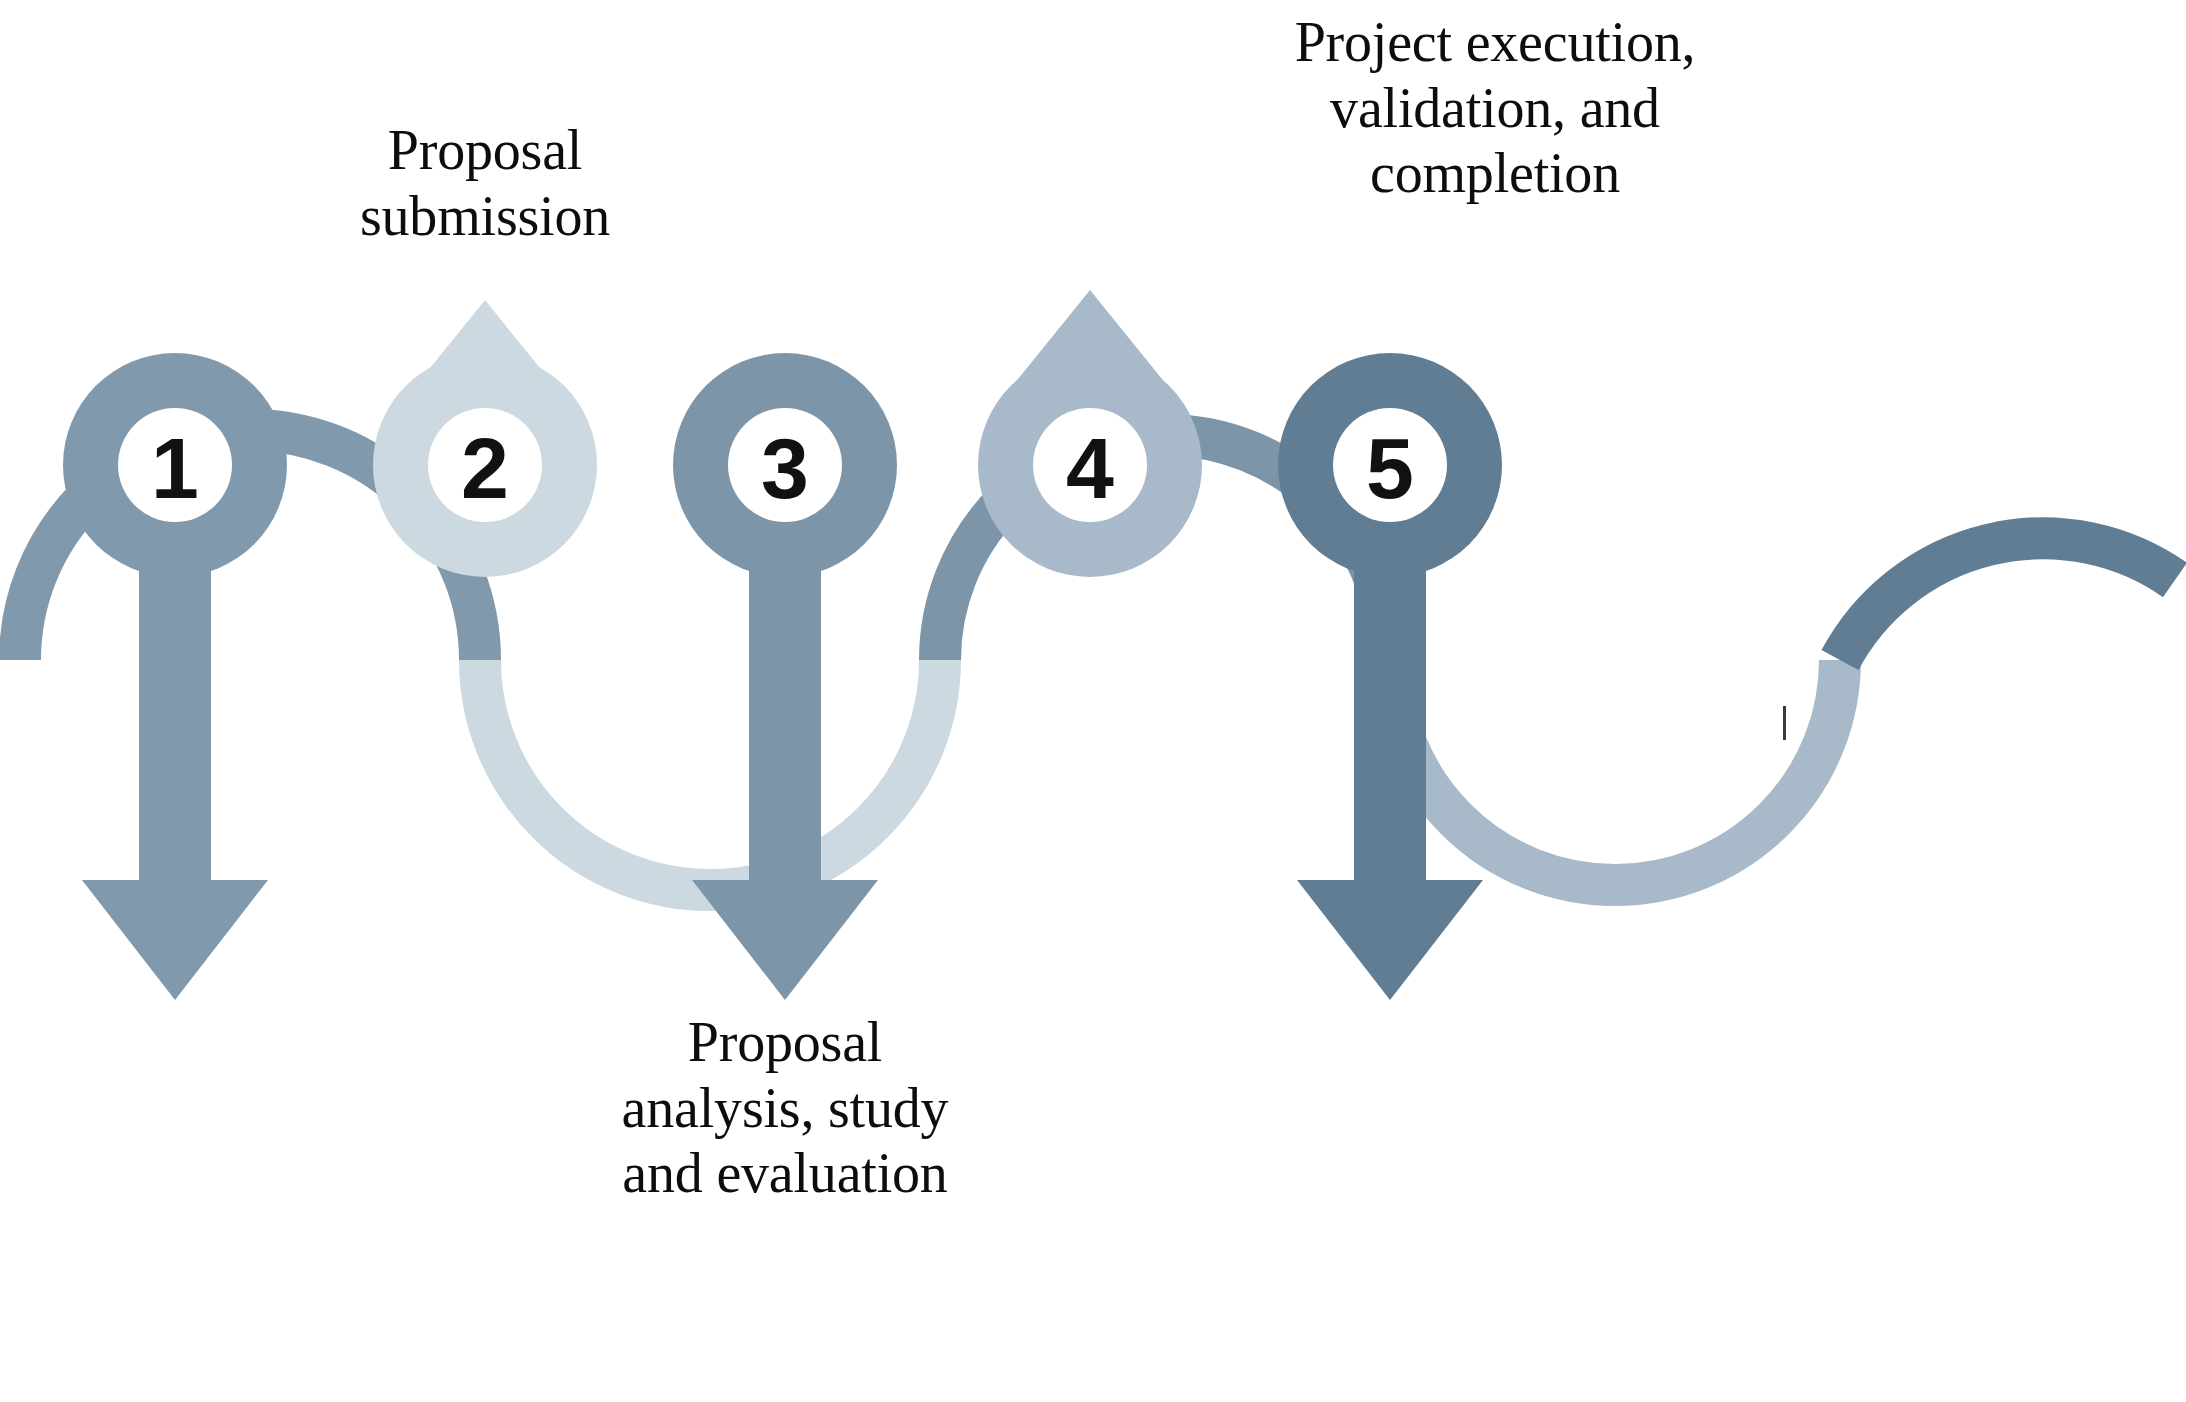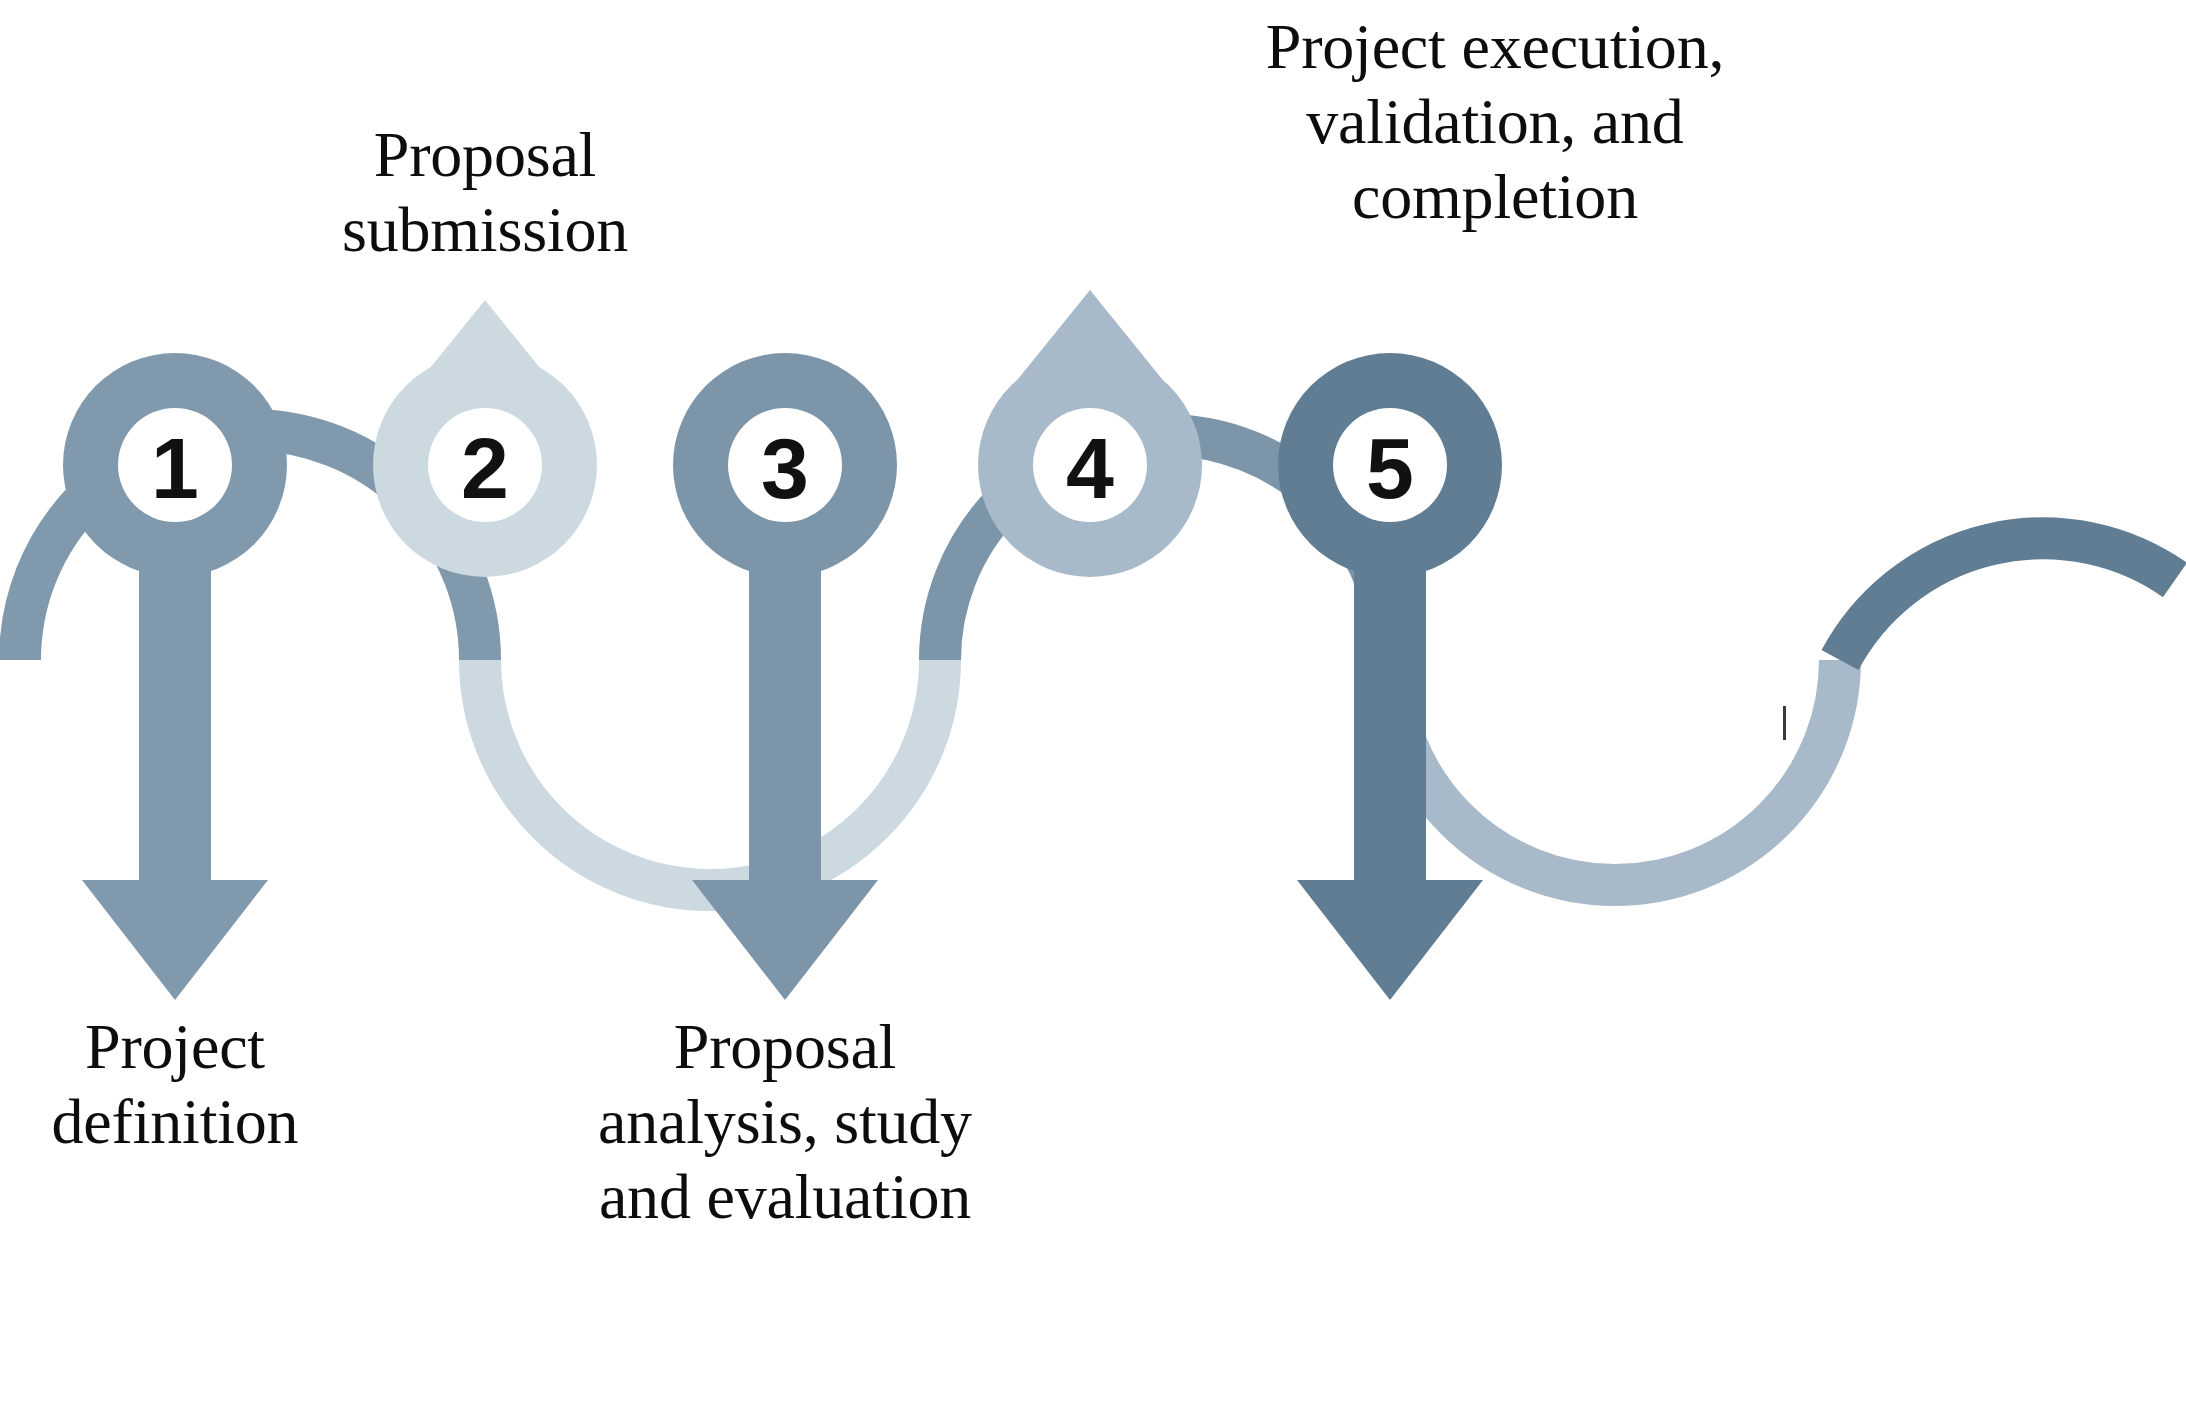--- a/index.html
+++ b/index.html
@@ -5,21 +5,21 @@
   html,body{margin:0;padding:0;background:#ffffff;}
   body{width:2186px;height:1402px;overflow:hidden;
        font-family:"Liberation Serif","DejaVu Serif",serif;}
   #stage{position:relative;width:2186px;height:1402px;background:#fff;}
   svg#art{position:absolute;left:0;top:0;width:2186px;height:1402px;}
   .num{font-family:"Liberation Sans","DejaVu Sans",sans-serif;
        font-weight:bold;font-size:86px;fill:#111111;
        text-anchor:middle;dominant-baseline:central;}
   .lbl{position:absolute;text-align:center;color:#0d0d0d;
        font-family:"Liberation Serif","DejaVu Serif",serif;
-       font-size:64px;line-height:1.17;white-space:pre-line;
+       font-size:56px;line-height:1.17;white-space:pre-line;
        letter-spacing:-0.2px;}
   .tick{position:absolute;background:#3a3a3a;width:3px;height:34px;}
 </style>
 </head>
 <body>
 
 <div id="stage">
 
   <svg id="art" viewBox="0 0 2186 1402">
 
@@ -79,22 +79,20 @@
         <circle cx="1390" cy="465" r="112" fill="#607d94"></circle>
         <circle cx="1390" cy="465" r="57" fill="#ffffff"></circle>
         <text class="num" x="1390" y="468">5</text>
       </g>
 
     </g>
   </svg>
 
   <div class="tick" style="left:1783px;top:706px;"></div>
 
-  <div class="lbl" style="left:0px;top:1010px;width:350px;">Project
-definition</div>
 
   <div class="lbl" style="left:255px;top:118px;width:460px;">Proposal
 submission</div>
 
   <div class="lbl" style="left:540px;top:1010px;width:490px;">Proposal
 analysis, study
 and evaluation</div>
 
   <div class="lbl" style="left:1185px;top:10px;width:620px;">Project execution,
 validation, and

